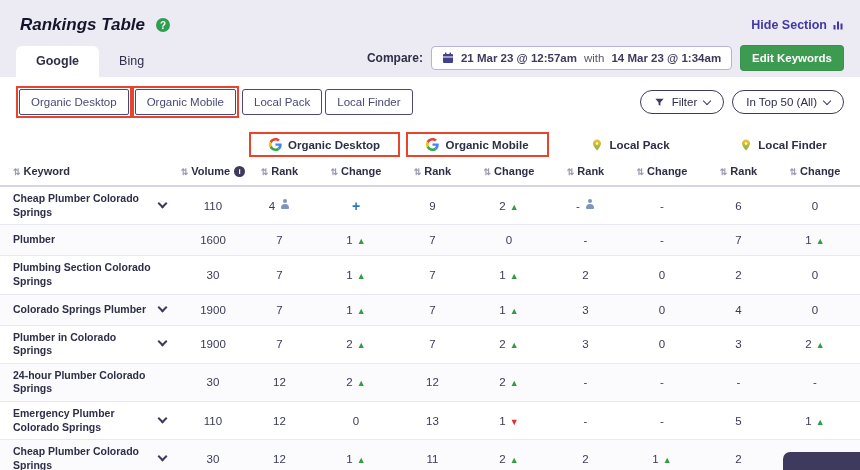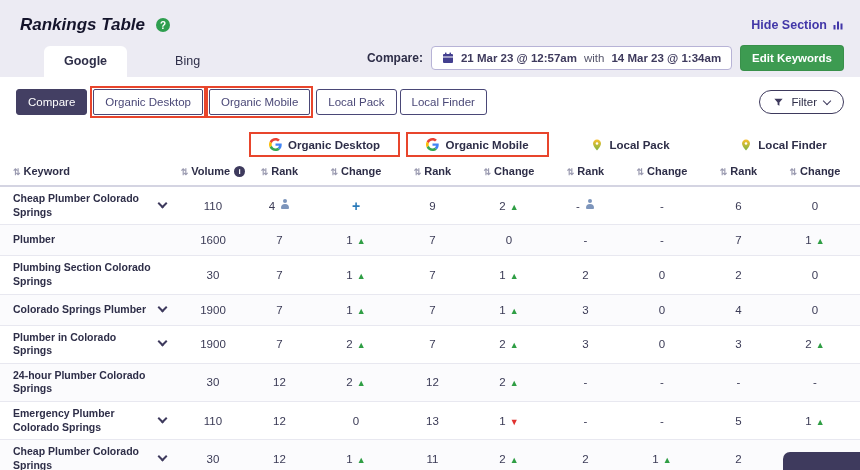--- a/index.html
+++ b/index.html
@@ -12,21 +12,21 @@
   .top-bar { display:flex; justify-content:space-between; align-items:center; padding:11px 16px 4px; }
   .title-wrap { display:flex; align-items:center; gap:7px; }
   .page-title { font-size:17px; font-weight:bold; color:#14142b; margin:4px;font-style:italic; }
   .help-badge { width:14px; height:14px; border-radius:50%; background:#2e9e4f; color:#fff;
     font-size:10px; font-weight:bold; display:flex; align-items:center; justify-content:center; cursor:pointer; }
   .hide-section { display:flex; align-items:center; gap:5px; color:#4237a8; font-size:12.5px; font-weight:600; cursor:pointer; }
 
   
   .tab-row { display:flex; justify-content:space-between; align-items:flex-end; padding:2px 16px 0; }
   .tabs { display:flex; }
-  .tab { padding:8px 20px 9px; font-size:12.5px; color:#2e2e48; border-radius:6px 6px 0 0; cursor:pointer;margin-left:28px; }
+  .tab { padding:8px 20px 9px; font-size:12.5px; color:#2e2e48; border-radius:6px 6px 0 0; cursor:pointer; }
   .tab.active { background:#fff; font-weight:bold; }
   .compare-controls { display:flex; align-items:center; gap:8px; padding-bottom:6px; }
   .compare-label { font-size:12px; font-weight:bold; }
   .date-picker { background:#fff; border:1px solid #b7b3d6; border-radius:4px; padding:5px 10px;
     display:flex; align-items:center; gap:7px; font-size:11.5px; color:#3e3a5d; font-weight:600; cursor:pointer; }
   .date-picker .with { color:#55556b; font-weight:normal; }
   .edit-keywords { background:#3d9b51; color:#fff; border:1px solid #35884699; border-radius:4px;
     padding:6px 11px; font-size:11.5px; font-weight:bold; cursor:pointer; }
 
   
@@ -115,38 +115,41 @@
       <span class="with">with</span>
       <span>14 Mar 23 @ 1:34am</span>
     </div>
     <button class="edit-keywords">Edit Keywords</button>
   </div>
 </div>
 
 <div class="panel">
   <div class="toolbar">
     <div class="btn-group">
-      <button class="tb-btn solid">Compare</button>
       <div class="red-wrap">
         <button class="tb-btn">Organic Desktop</button>
       </div>
       <div class="red-wrap">
         <button class="tb-btn">Organic Mobile</button>
       </div>
       <button class="tb-btn">Local Pack</button>
       <button class="tb-btn">Local Finder</button>
     </div>
     <div class="toolbar-right">
       <div class="dd">
         <span class="icon-svg">
           <svg width="11" height="11" viewBox="0 0 24 24">
               <path d="M3 4h18l-7 8v7l-4-2v-5L3 4z" fill="#3e3a5d"></path>
             </svg>
         </span>
         <span>Filter</span>
+        <span class="dd-chevron"></span>
+      </div>
+      <div class="dd">
+        <span>In Top 50 (All)</span>
         <span class="dd-chevron"></span>
       </div>
     </div>
   </div>
 
   <table class="rank-table">
     <colgroup>
       <col style="width:178px">
         <col style="width:70px">
       <col style="width:63px">

